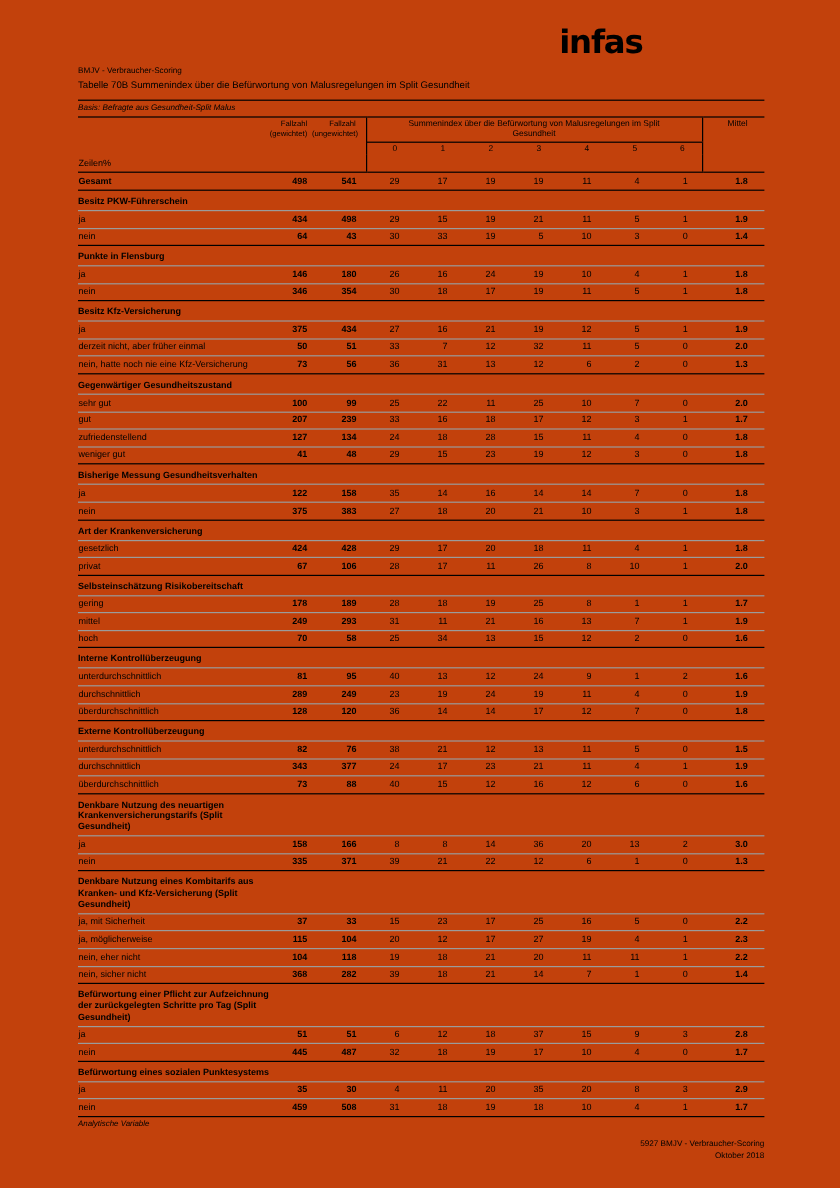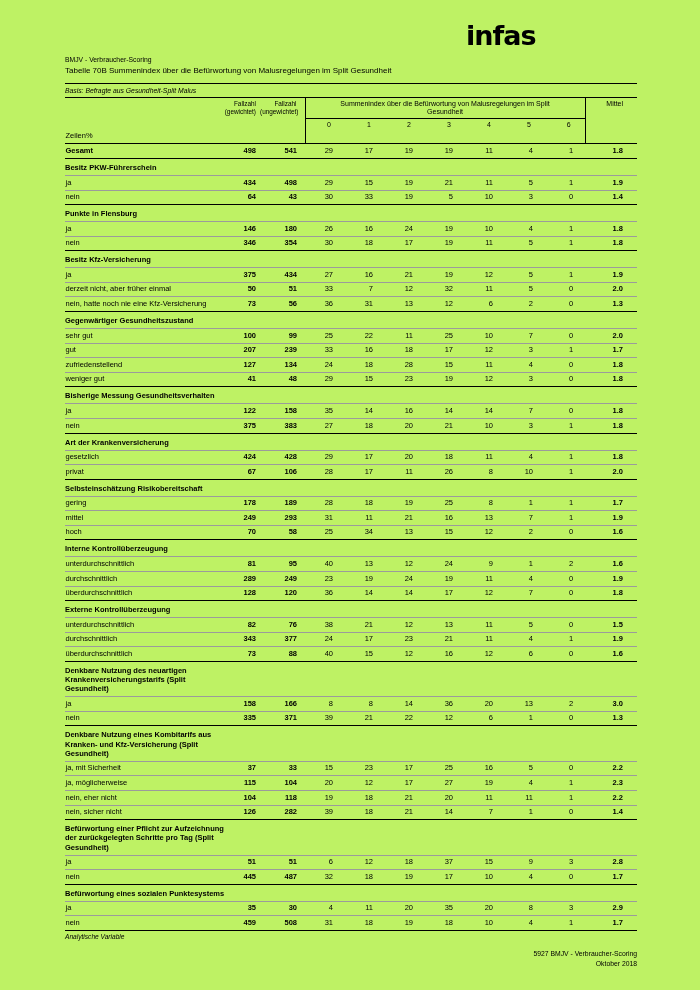--- a/index.html
+++ b/index.html
@@ -1,21 +1,21 @@
 <!DOCTYPE html>
 <html><head>
 <meta charset="utf-8">
 <style>
   * { box-sizing: border-box; }
   html, body { margin: 0; padding: 0; }
   body {
     width: 700px; height: 990px; background: #ffffff; color: #000;
     font-family: "Liberation Sans", "DejaVu Sans", sans-serif;
   }
-  .page { position: relative; width: 700px; height: 990px; background: #bef264; overflow: hidden; }
+  .page { position: relative; width: 700px; height: 990px; background: #c2410c; overflow: hidden; }
 
   .logo {
     position: absolute; top: 20px; left: 466px;
     font-family: "DejaVu Sans", sans-serif;
     font-weight: 700; font-size: 27px; letter-spacing: -1px;
   }
 
   .content { position: absolute; left: 65px; top: 56px; width: 572px; }
   .project { font-size: 6.8px; margin-bottom: 3px; }
   .title { font-size: 8px; margin-bottom: 8px; }
@@ -550,21 +550,21 @@
             <td class="idx">18</td>
             <td class="idx">21</td>
             <td class="idx">20</td>
             <td class="idx">11</td>
             <td class="idx">11</td>
             <td class="idx">1</td>
             <td class="mean">2.2</td>
           </tr>
           <tr class="data">
             <td class="label">nein, sicher nicht</td>
-            <td class="fzw">126</td>
+            <td class="fzw">368</td>
             <td class="fzu">282</td>
             <td class="idx">39</td>
             <td class="idx">18</td>
             <td class="idx">21</td>
             <td class="idx">14</td>
             <td class="idx">7</td>
             <td class="idx">1</td>
             <td class="idx">0</td>
             <td class="mean">1.4</td>
           </tr>

